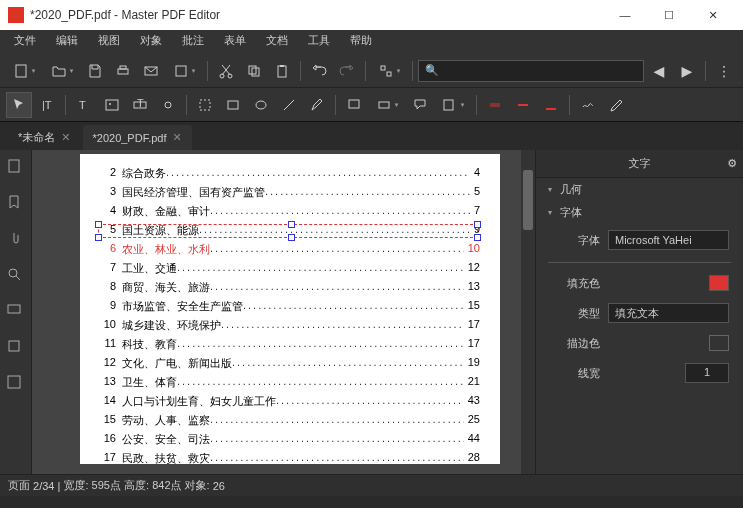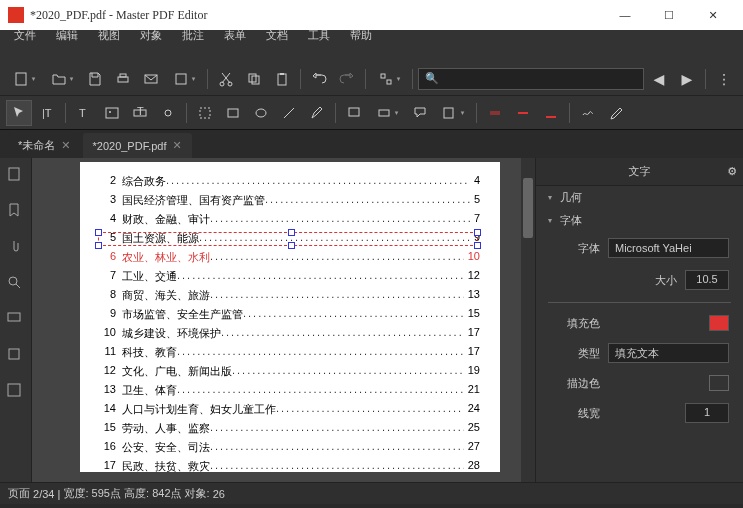--- a/index.html
+++ b/index.html
@@ -1,21 +1,21 @@
 <!DOCTYPE html>
 <html><head>
 <meta charset="utf-8">
 <style>
 *{margin:0;padding:0;box-sizing:border-box;font-family:"Microsoft YaHei",sans-serif;font-size:11px;}
 body{background:#2a2a2a;color:#ccc;width:743px;height:508px;overflow:hidden;}
 .titlebar{height:30px;background:#fff;display:flex;align-items:center;padding:0 8px;color:#333;}
 .titlebar .logo{width:16px;height:16px;background:#d32;margin-right:6px;}
-.titlebar .title{flex:1;font-size:12px;font-family:Liberation Serif, serif;}
+.titlebar .title{flex:1;font-size:12px;}
 .titlebar .wbtn{width:44px;height:30px;display:flex;align-items:center;justify-content:center;color:#333;}
-.menubar{height:24px;background:#333;display:flex;align-items:flex-end;padding:16px 4px;}
+.menubar{height:24px;background:#333;display:flex;align-items:flex-start;padding:0 4px;}
 .menubar span{padding:3px 10px;color:#ccc;}
 .toolbar{height:34px;background:#333;border-bottom:1px solid #222;display:flex;align-items:center;padding:0 6px;gap:2px;}
 .toolbar2{height:34px;background:#333;border-bottom:1px solid #111;display:flex;align-items:center;padding:0 6px;gap:2px;}
 .tbtn{width:26px;height:26px;display:flex;align-items:center;justify-content:center;color:#ccc;font-size:14px;}
 .tbtn.drop{width:36px;}
 .tbtn.drop::after{content:"▾";font-size:7px;margin-left:3px;color:#999;}
 .tbtn.active{border:1px solid #555;background:#444;}
 .sep{width:1px;height:20px;background:#555;margin:0 3px;}
 .tbtn.red{color:#d33;}
 .searchbox{flex:1;height:22px;background:#222;border:1px solid #555;display:flex;align-items:center;padding:0 6px;color:#888;}
@@ -373,33 +373,33 @@
         <div class="tocline">
           <span class="num">13</span>
           <span class="txt">卫生、体育</span>
           <span class="dots">........................................................................................</span>
           <span class="pg">21</span>
         </div>
         <div class="tocline">
           <span class="num">14</span>
           <span class="txt">人口与计划生育、妇女儿童工作</span>
           <span class="dots">........................................................................................</span>
-          <span class="pg">24</span>
+          <span class="pg">43</span>
         </div>
         <div class="tocline">
           <span class="num">15</span>
           <span class="txt">劳动、人事、监察</span>
           <span class="dots">........................................................................................</span>
           <span class="pg">25</span>
         </div>
         <div class="tocline">
           <span class="num">16</span>
           <span class="txt">公安、安全、司法</span>
           <span class="dots">........................................................................................</span>
-          <span class="pg">27</span>
+          <span class="pg">44</span>
         </div>
         <div class="tocline">
           <span class="num">17</span>
           <span class="txt">民政、扶贫、救灾</span>
           <span class="dots">........................................................................................</span>
           <span class="pg">28</span>
         </div>
       </div>
     <div class="selected">
       <div class="handle" style="left:-4px;top:-4px"></div>
@@ -417,24 +417,20 @@
   <div class="rightpanel">
     <div class="rp-head">
       <span>文字</span>
       <span class="gear">⚙</span>
     </div>
     <div class="rp-sect">几何</div>
     <div class="rp-sect">字体</div>
     <div class="rp-row">
       <div class="lbl">字体</div>
       <div class="val">Microsoft YaHei</div>
-    </div>
-    <div class="rp-row" style="justify-content:flex-end">
-      <div class="lbl">大小</div>
-      <div class="num">10.5</div>
     </div>
     <div class="divider"></div>
     <div class="rp-row">
       <div class="lbl">填充色</div>
       <div style="flex:1"></div>
       <div class="swatch"></div>
     </div>
     <div class="rp-row">
       <div class="lbl">类型</div>
       <div class="val">填充文本</div>

